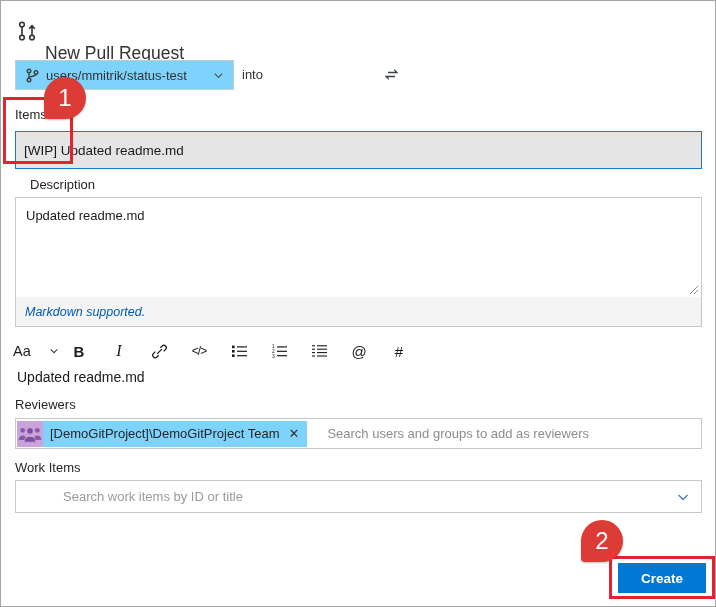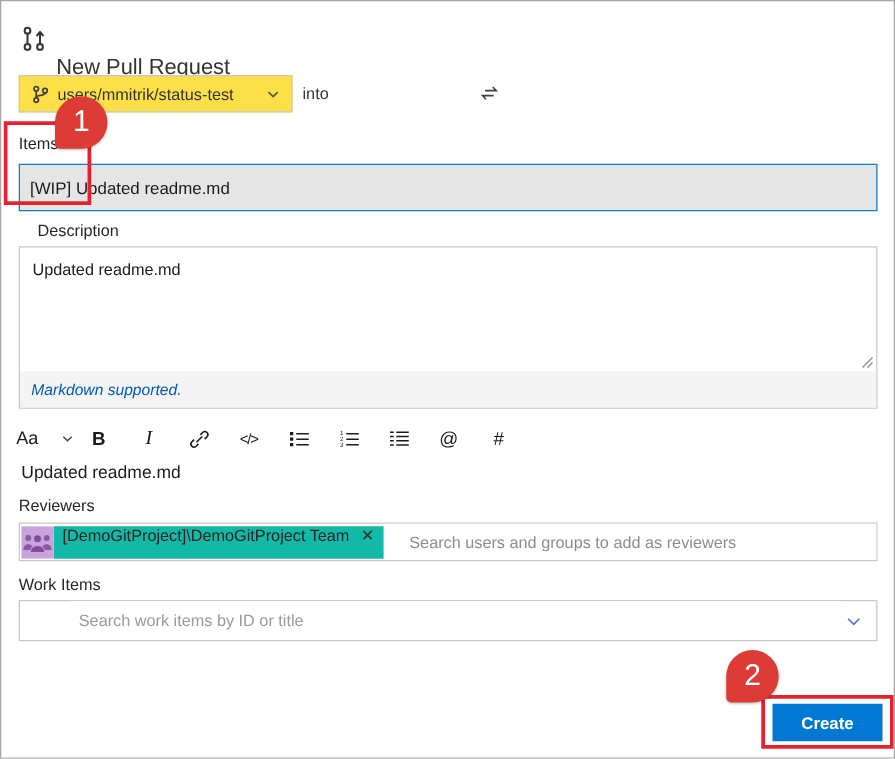--- a/index.html
+++ b/index.html
@@ -15,21 +15,21 @@
     border: 1px solid #a6a6a6;
     overflow: hidden;
   }
   
   .header-icon { position:absolute; left:15px; top:19px; width:22px; height:22px; }
   .page-title  { position:absolute; left:44px; top:18px; font-size:17.5px; color:#333;margin-top:24px; }
 
   
   .branch-select {
     position:absolute; top:59px; height:30px;
-    border:1px solid #c8c8c8; background:#fde047;
+    border:1px solid #c8c8c8; background:#7dd3fc;
     display:flex; align-items:center; gap:7px;
     padding:0 9px; font-size:13px; color:#333; cursor:pointer;
   }
   .src-select { left:14px; width:219px; }
   .tgt-select { left:271px; width:95px; }
   .into-label { position:absolute; left:241px; top:66px; font-size:13px; color:#333; }
   .swap-icon  { position:absolute; left:382px; top:65px; width:17px; height:17px; cursor:pointer; }
   .chev { width:11px; height:11px; margin-left:auto; flex:none; }
 
   
@@ -93,21 +93,21 @@
   .preview-text { position:absolute; left:16px; top:368px; font-size:14px; color:#1a1a1a; }
 
   
   .reviewers-box {
     position:absolute; left:14px; top:417px; width:687px; height:31px;
     border:1px solid #c8c8c8; display:flex; align-items:center; background:#fff;
   }
   .reviewer-chip { display:flex; align-items:center; height:27px; margin-left:1px; cursor:default; }
   .chip-avatar { width:26px; height:26px; flex:none; }
   .chip-body {
-    display:flex; height:26px; background:#14b8a6;
+    display:flex; align-items:center; height:26px; background:#7dd3fc;
     padding:0 8px 0 7px; gap:9px;
   }
   .chip-name { font-size:13px; color:#262626; white-space:nowrap; }
   .chip-remove { font-size:13px; color:#333; cursor:pointer; font-weight:bold; }
   .reviewer-search {
     border:none; outline:none; flex:1; height:100%;
     font:13px "Liberation Sans","DejaVu Sans",sans-serif; padding:0 20px; color:#1a1a1a;
   }
   .reviewer-search::placeholder { color:#8c8c8c; }
 

